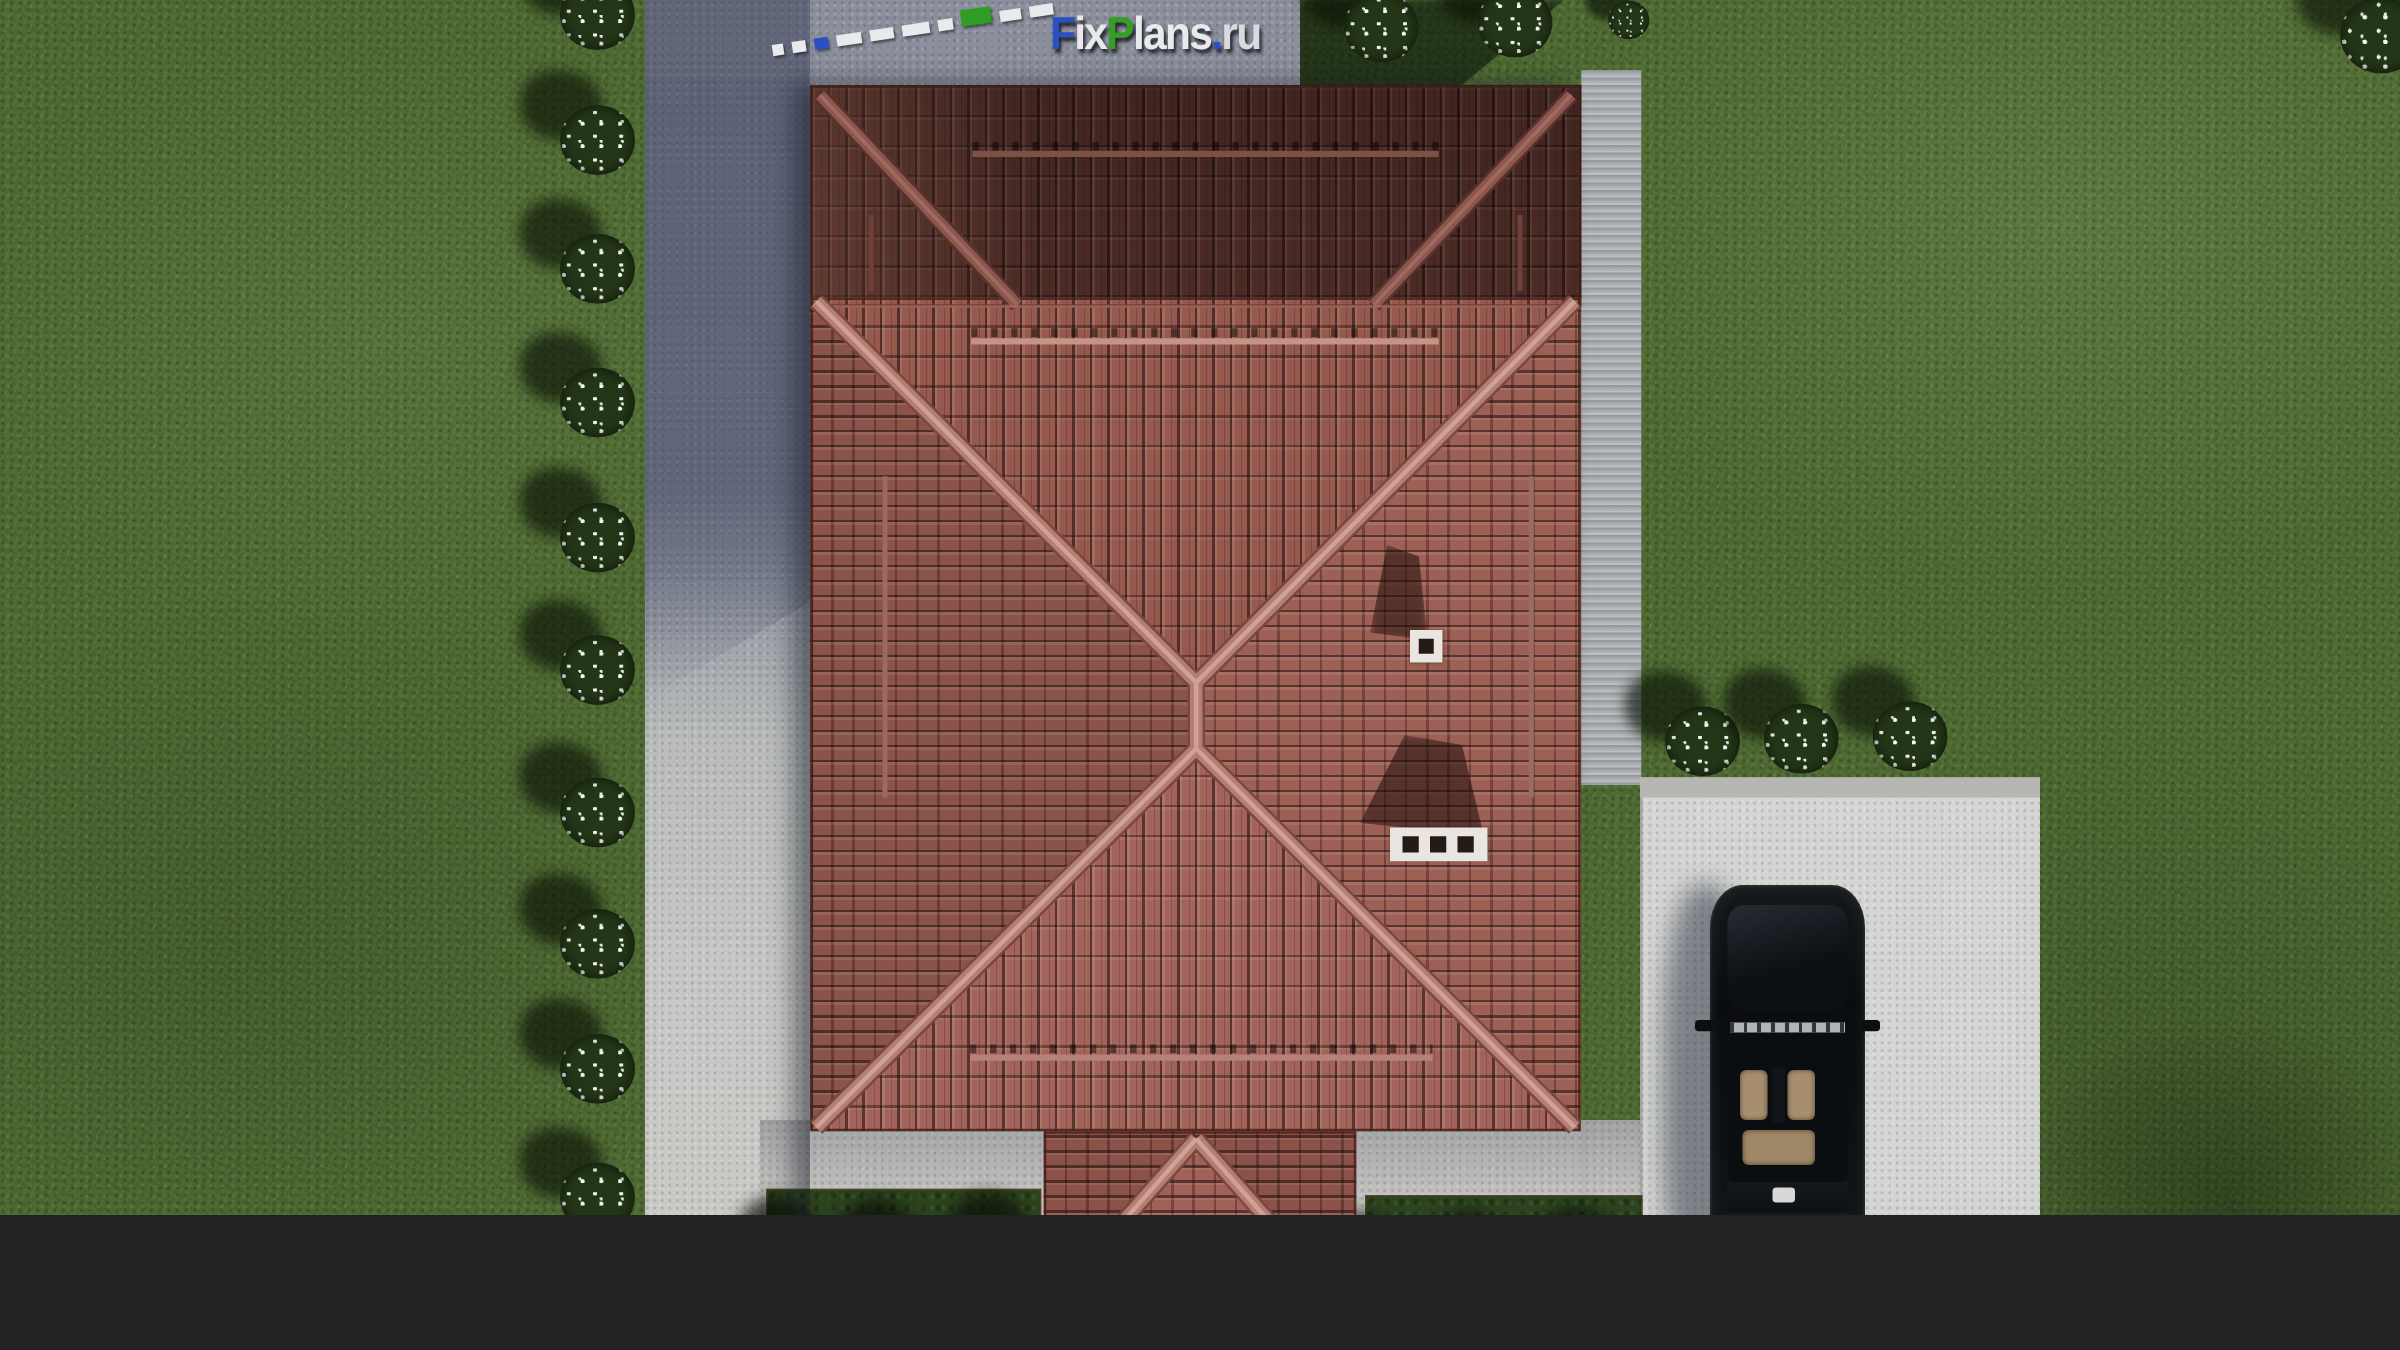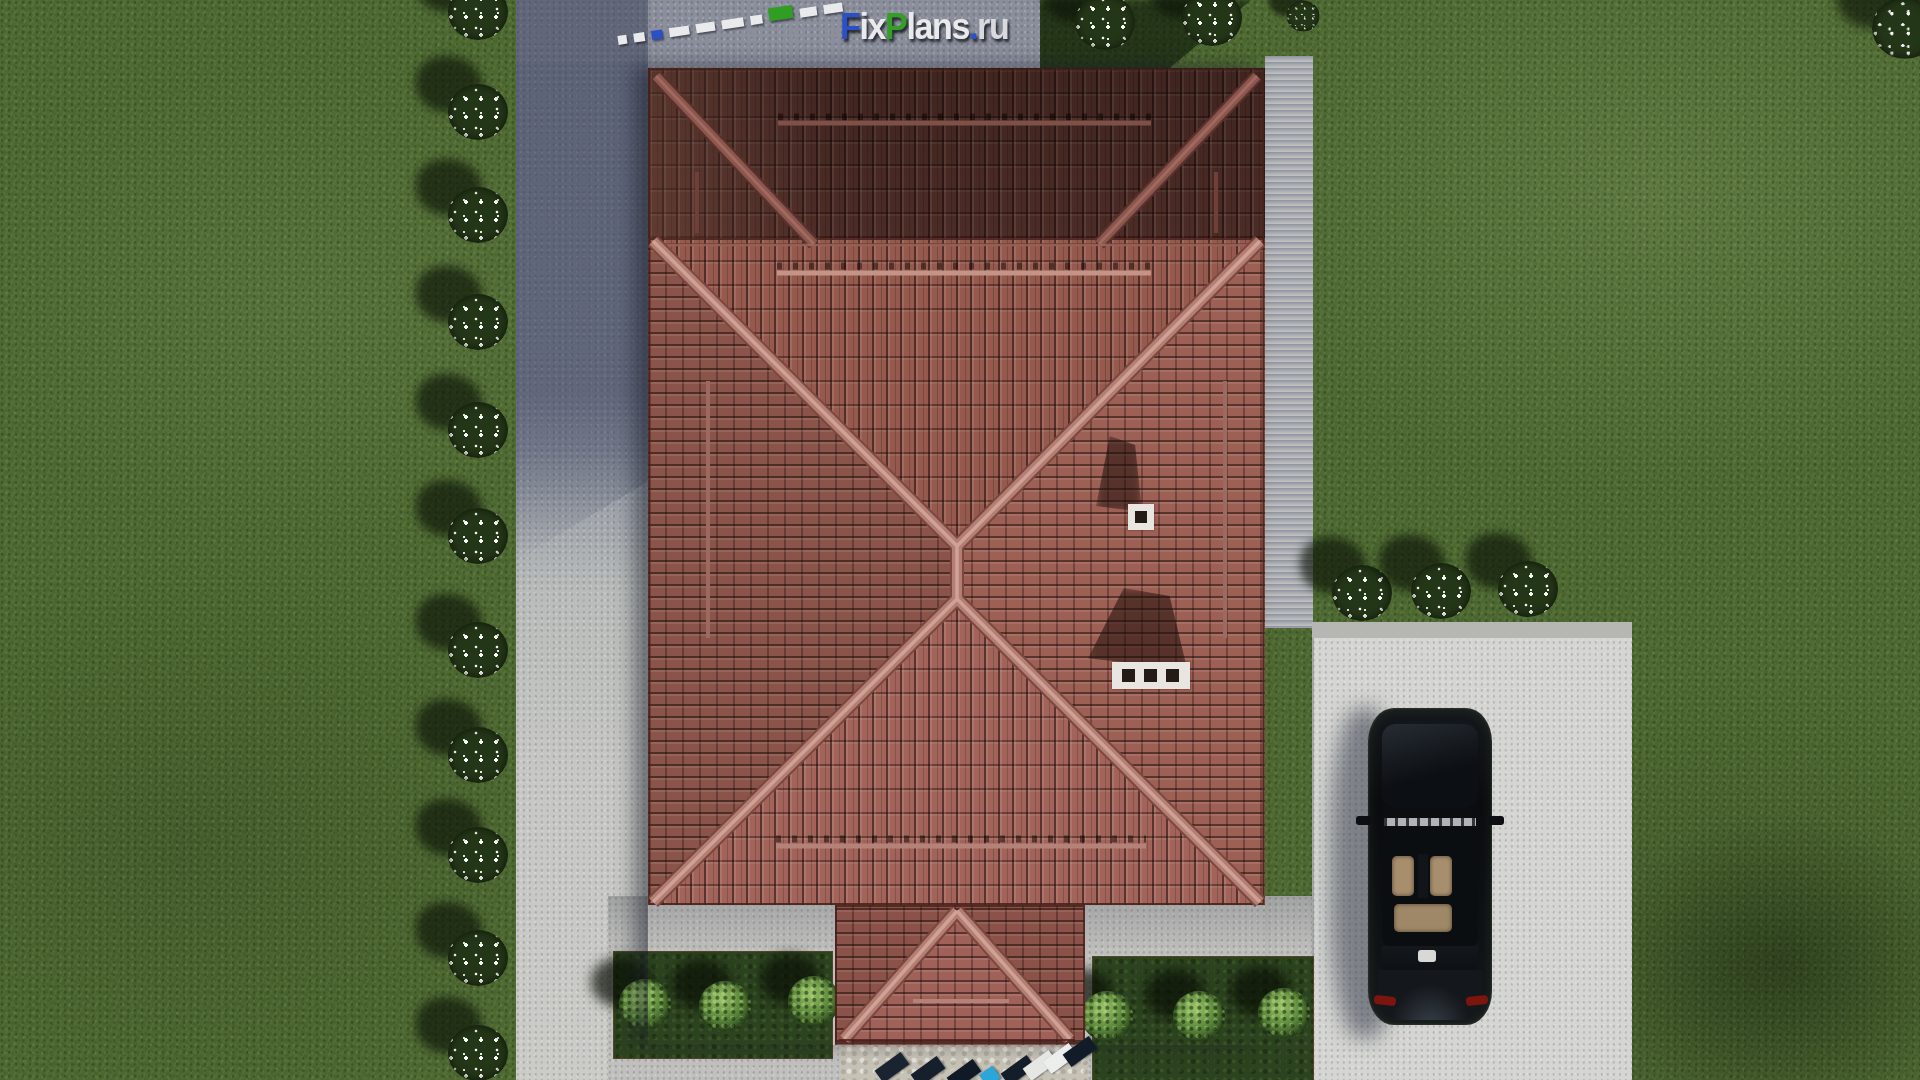--- a/index.html
+++ b/index.html
@@ -1,16 +1,16 @@
 <!DOCTYPE html>
 <html><head>
 <meta charset="utf-8">
 <style>
   html,body{margin:0;padding:0;background:#222;}
-  .scene{position:relative;width:1920px;height:1080px;overflow:hidden;
+  .scene{position:relative;width:1920px;height:972px;overflow:hidden;
          font-family:"Liberation Sans",sans-serif;background:#4e6a31;}
 
   
   .lawn{position:absolute;inset:0;background-color:#4e6a31;
     background-image:
       radial-gradient(ellipse 520px 340px at 16% 28%, rgba(235,255,200,.06), rgba(0,0,0,0) 70%),
       radial-gradient(ellipse 560px 420px at 10% 78%, rgba(0,0,0,.12), rgba(0,0,0,0) 70%),
       radial-gradient(ellipse 620px 420px at 86% 18%, rgba(235,255,190,.10), rgba(0,0,0,0) 70%),
       radial-gradient(ellipse 560px 440px at 90% 90%, rgba(0,0,0,.16), rgba(0,0,0,0) 70%),
       repeating-linear-gradient(23deg, rgba(0,0,0,.05) 0 3px, rgba(0,0,0,0) 3px 7px),

